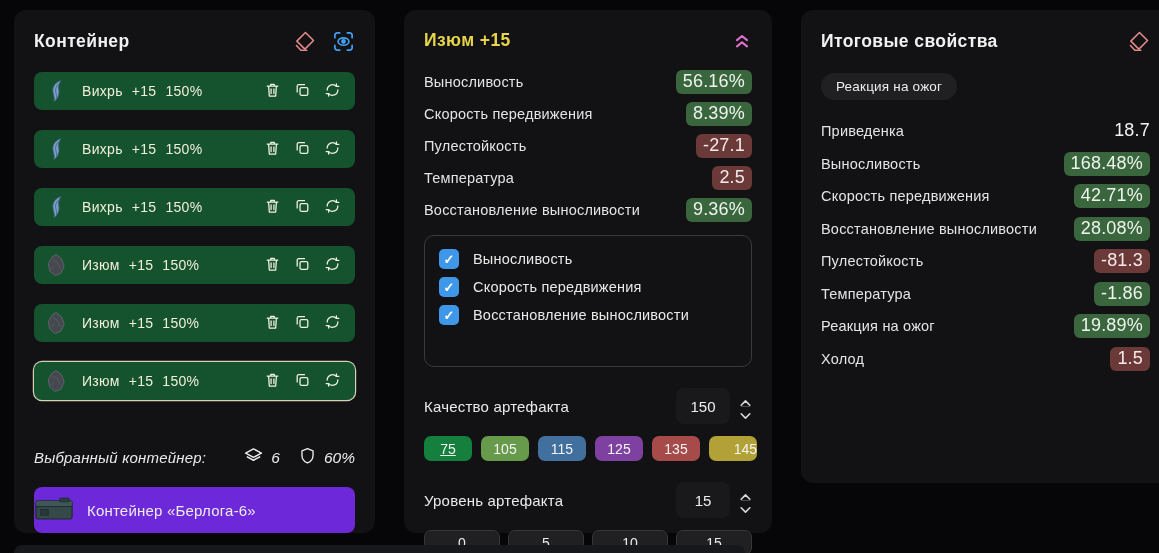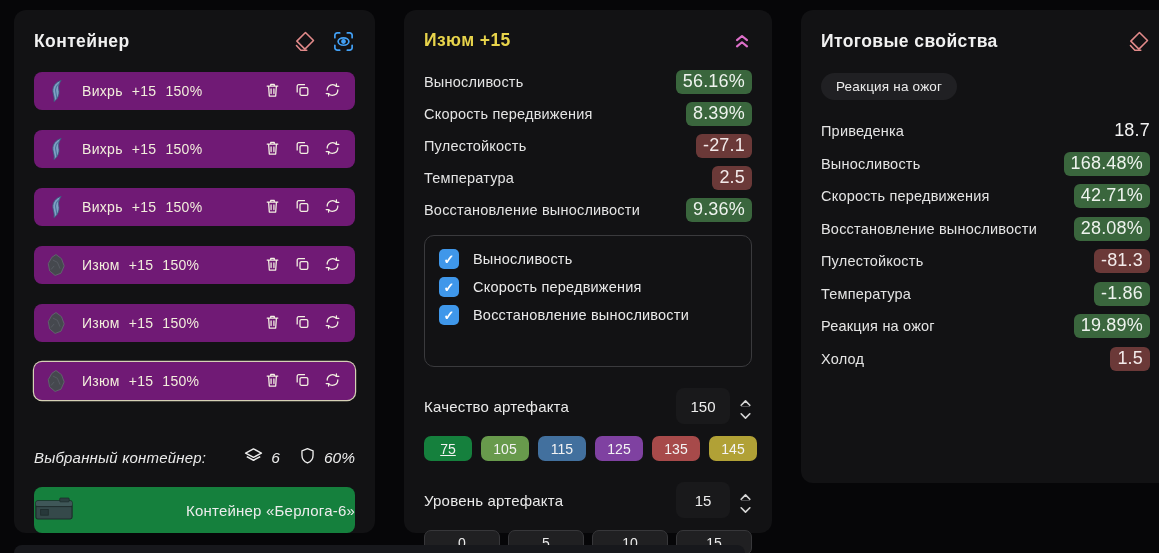--- a/index.html
+++ b/index.html
@@ -20,39 +20,39 @@
   .panel-title.yellow { color: #e8d44b; }
   .header-icons { display: flex; align-items: center; gap: 16px; }
   .icon-btn { background: none; border: none; cursor: pointer; display: flex; align-items: center; padding: 0; }
   .icon-btn svg { display: block; }
   .c-eraser { color: #e28a8a; }
   .c-eye { color: #42a0f5; }
   .c-pink { color: #dd6fc9; }
 
   
   .art-list { display: flex; flex-direction: column; }
-  .art-row { height: 38px; border-radius: 8px; background: #701a75; display: flex; align-items: center;
+  .art-row { height: 38px; border-radius: 8px; background: #14532d; display: flex; align-items: center;
     padding: 0 14px 0 12px; margin-bottom: 20px; cursor: pointer; }
   .art-row.selected { box-shadow: 0 0 0 1.2px #d6d1b6; }
   .art-icon { width: 24px; height: 24px; margin-right: 12px; display: flex; align-items: center; }
   .art-row .icon-vortex, .art-row .icon-rock { display: none; }
   .art-row.vortex .icon-vortex { display: block; }
   .art-row.rock .icon-rock { display: block; }
   .art-name { color: #f2eedc; font-size: 14px; font-weight: 500; letter-spacing: .3px; }
   .art-token { color: #f2eedc; font-size: 14px; font-weight: 500; margin-left: 9px; letter-spacing: .3px; }
   .art-spacer { flex: 1; }
   .row-btn { background: none; border: none; color: #f4f1e2; cursor: pointer; padding: 0; margin-left: 13px; display: flex; }
 
   .chosen-row { display: flex; align-items: center; justify-content: space-between; margin-top: 25px; font-style: italic; }
   .chosen-label { color: #eaeaea; font-size: 15px; letter-spacing: .2px; }
   .chosen-stats { display: flex; align-items: center; gap: 18px; color: #ededed; }
   .chosen-stat { display: flex; align-items: center; gap: 7px; font-size: 15.5px; }
 
-  .container-card { margin-top: 17px; height: 46px; background: #15803d; border-radius: 8px;
-    display: flex; align-items: center; justify-content: space-between; gap: 13px; cursor: pointer; }
+  .container-card { margin-top: 17px; height: 46px; background: #6d28d9; border-radius: 8px;
+    display: flex; align-items: center; justify-content: flex-start; gap: 13px; cursor: pointer; }
   .container-card span.name { color: #ececec; font-size: 15px; letter-spacing: .2px; }
 
   
   .stat-row { display: flex; justify-content: space-between; align-items: center; min-height: 21px; margin-bottom: 8px; }
   .stat-label { color: #e4e4e4; font-size: 14.5px; letter-spacing: .2px; }
   .badge { font-size: 18px; padding: 1px 7px 2px; border-radius: 6px; font-weight: 500; letter-spacing: .2px; }
   .badge.green { background: #3a663d; color: #eef3ee; }
   .badge.red   { background: #6b3938; color: #f3eaea; }
   .badge.plain { background: none; color: #f2f2f2; padding-right: 0; }
 
@@ -473,21 +473,21 @@
         <button class="q-btn" style="background: #15803d; text-decoration: underline;">75</button>
 
         <button class="q-btn" style="background: rgb(104, 154, 76);">105</button>
 
         <button class="q-btn" style="background: rgb(66, 112, 158);">115</button>
 
         <button class="q-btn" style="background: rgb(127, 65, 161);">125</button>
 
         <button class="q-btn" style="background: rgb(167, 74, 74);">135</button>
 
-        <button class="q-btn" style="background: rgb(177, 161, 54);">145</button>
+        <button class="q-btn" style="background: rgb(177, 161, 54); text-align: right;">145</button>
 
     </div>
 
     <div class="num-row">
       <span class="num-label">Уровень артефакта</span>
       <span class="num-wrap">
         <input class="num-input" readonly="" value="15" style="">
         <span class="spinner">
           <button class="spin-btn">
             <span>

